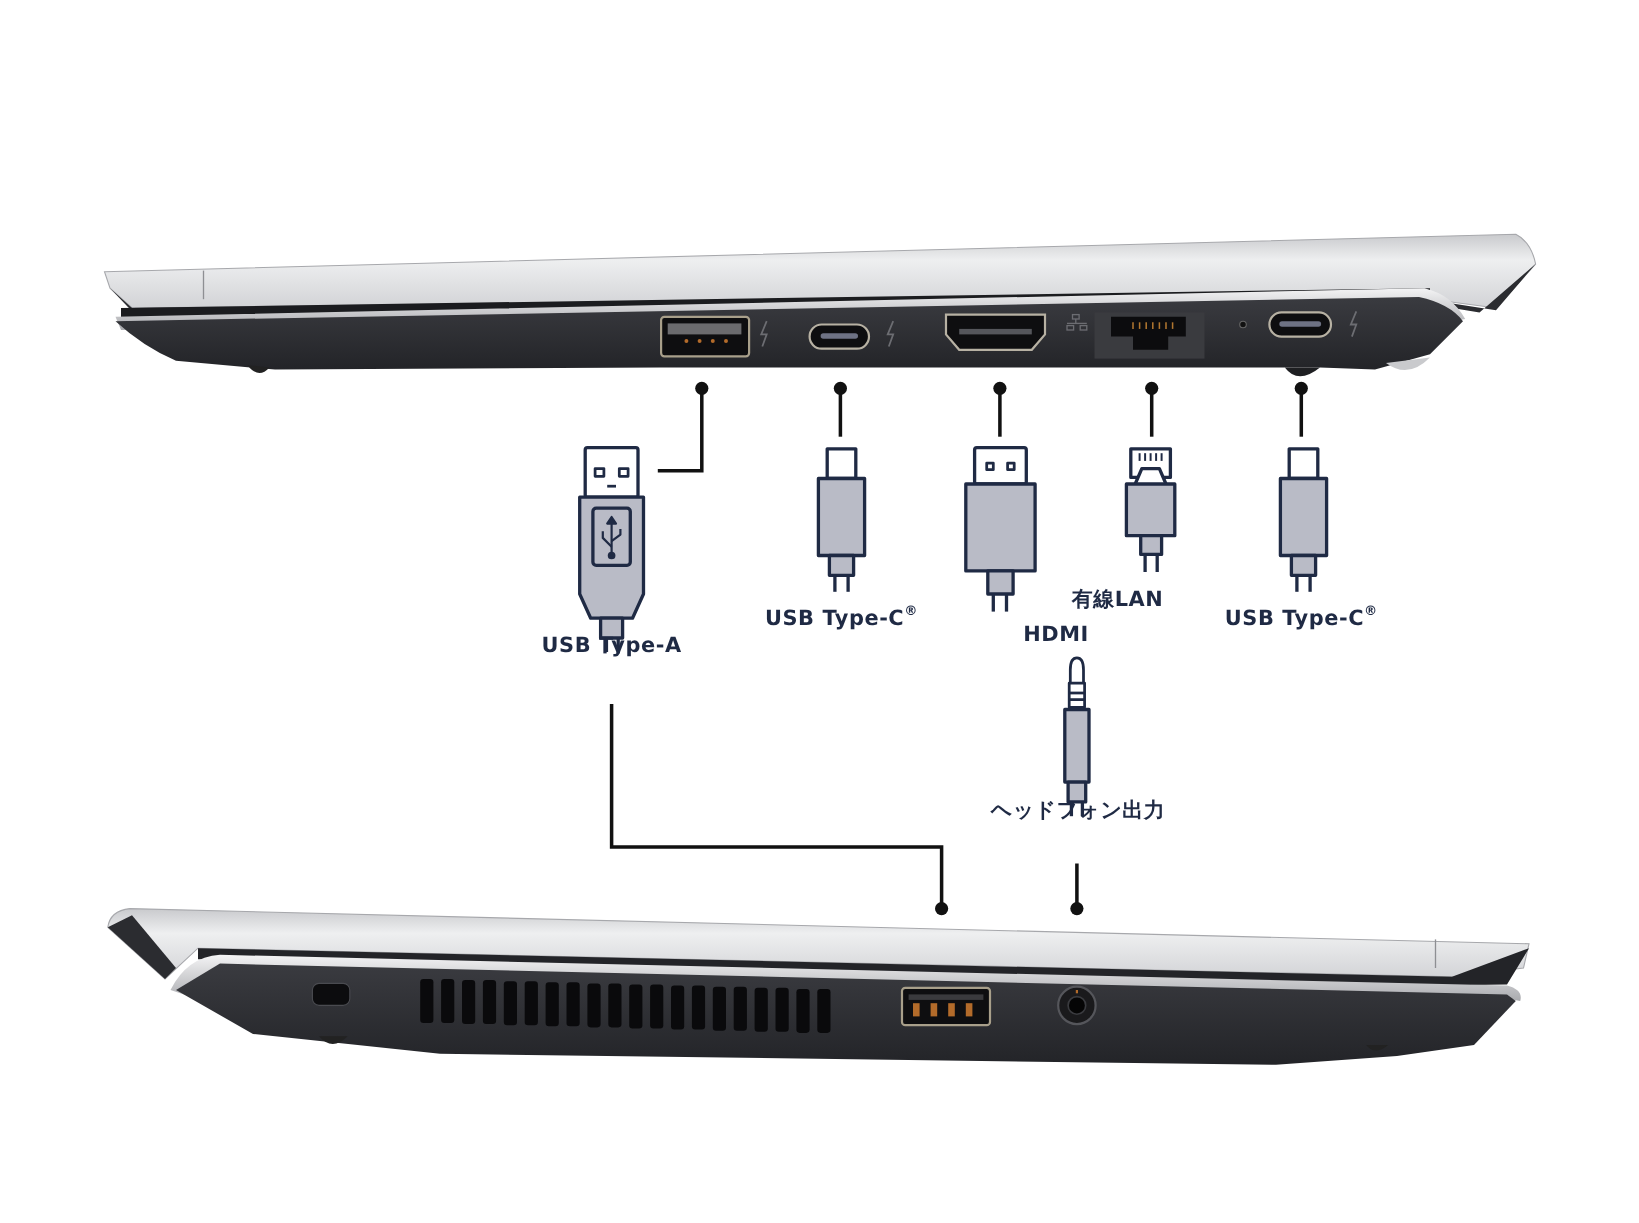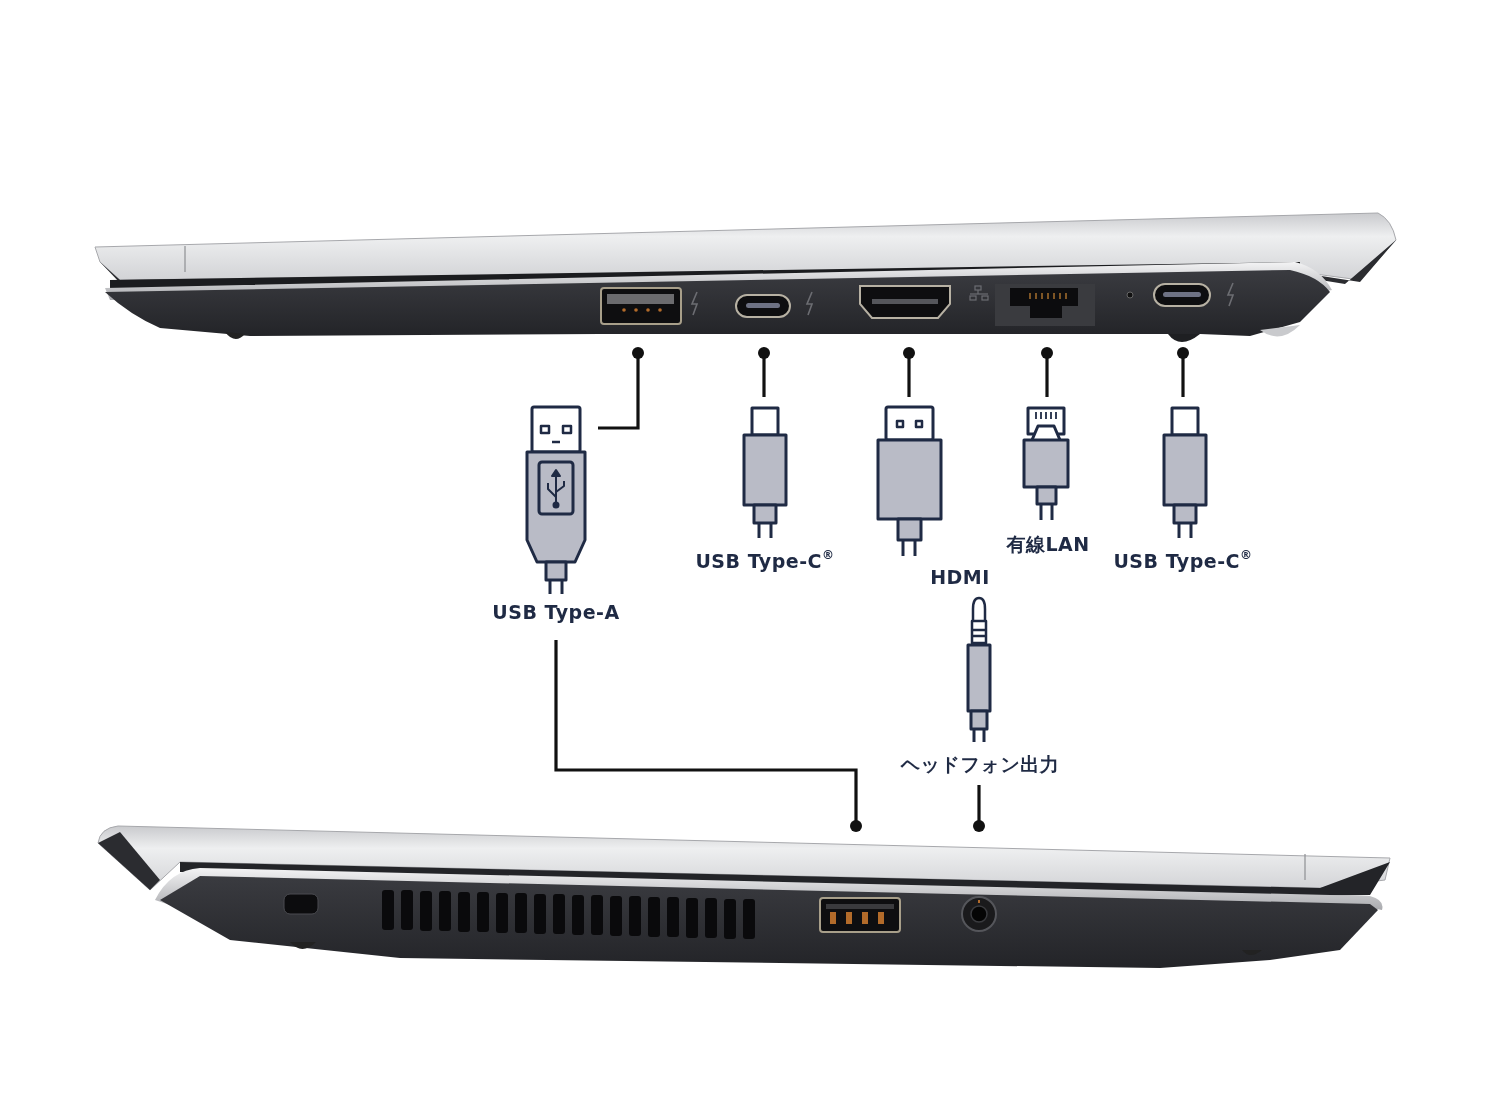--- a/index.html
+++ b/index.html
@@ -248,32 +248,32 @@
 
     <g>
       <circle cx="979" cy="914" r="17" fill="#1a1a1c" stroke="#55565b" stroke-width="2"></circle>
       <circle cx="979" cy="914" r="8" fill="#050505" stroke="#3a3b3f" stroke-width="1.5"></circle>
       <rect x="978" y="900" width="2" height="3" fill="#b36b2a"></rect>
     </g>
   </g>
 </svg>
 
 
-<div class="lbl" style="left:556px; top:601px;">
+<div class="lbl" style="left:556px; top:576px;">
   <span>USB Type-A</span>
 </div>
 <div class="lbl" style="left:765px; top:550px;">
   <span>USB Type-C</span><sup>®</sup>
 </div>
 <div class="lbl" style="left:960px; top:566px;">
   <span>HDMI</span>
 </div>
-<div class="lbl" style="left:1048px; top:532px;">
+<div class="lbl" style="left:1016px; top:532px;">
   <span>有線LAN</span>
 </div>
 <div class="lbl" style="left:1183px; top:550px;">
   <span>USB Type-C</span><sup>®</sup>
 </div>
-<div class="lbl" style="left:980px; top:752px;">
+<div class="lbl" style="left:980px; top:724px;">
   <span>ヘッドフォン出力</span>
 </div>
 
 </div>
 
 </body></html>

